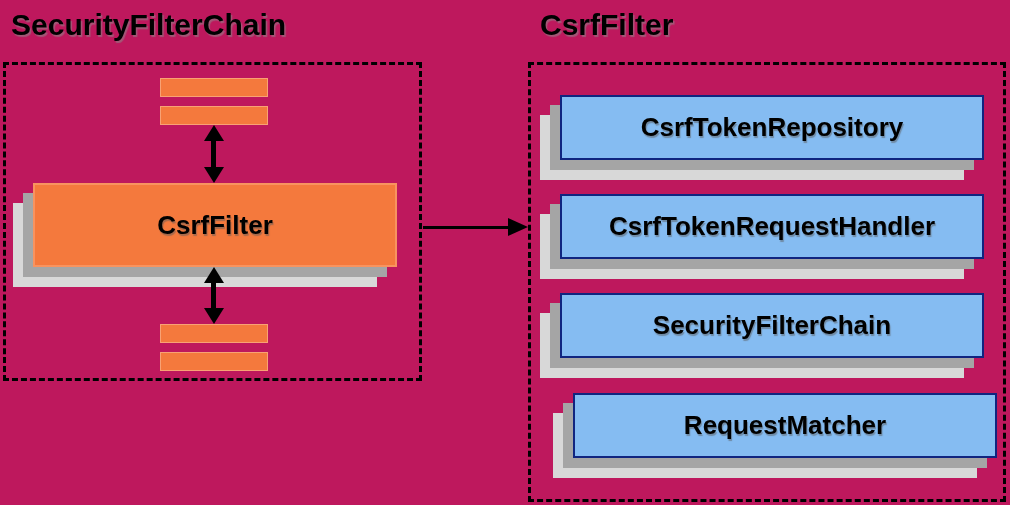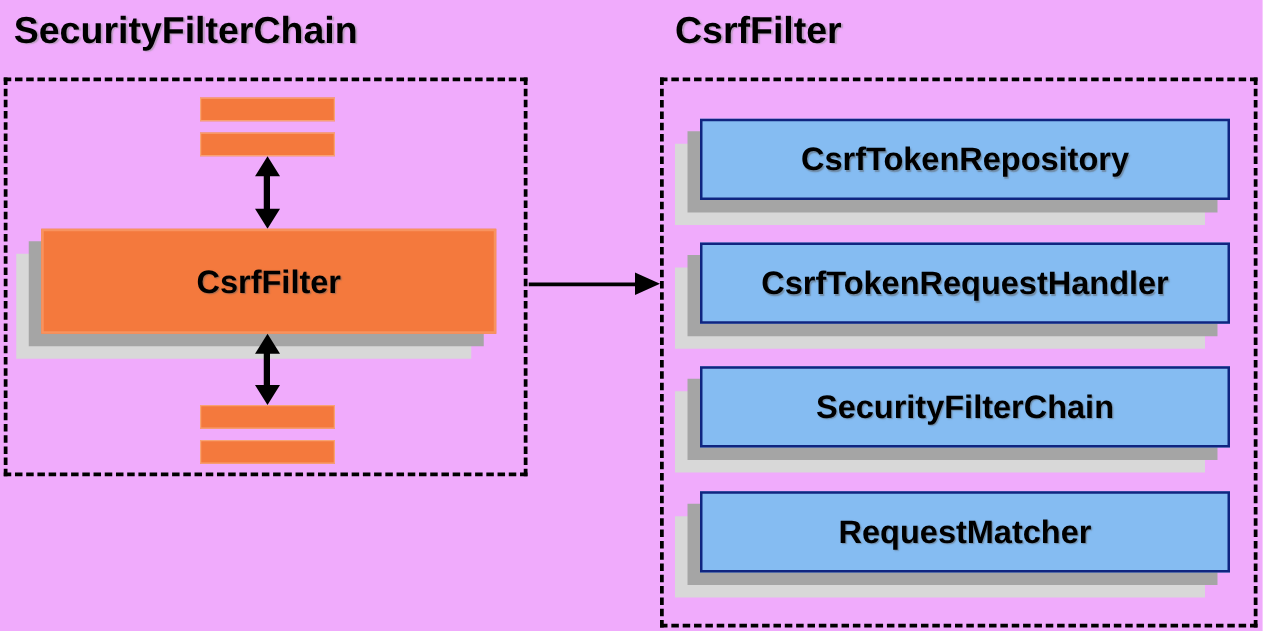--- a/index.html
+++ b/index.html
@@ -5,21 +5,21 @@
   * { margin: 0; padding: 0; box-sizing: border-box; }
   html, body { background: #ffffff; }
   body {
     width: 1010px; height: 505px;
     font-family: "Liberation Sans", sans-serif;
     overflow: hidden;
   }
   .canvas {
     position: relative;
     width: 1010px; height: 505px;
-    background: #f0abfc;
+    background: #be185d;
   }
   .title {
     position: absolute;
     font-weight: bold;
     font-size: 30px;
     color: #000;
     text-shadow: 1.5px 1.5px 1px rgba(140,140,140,0.55);
     white-space: nowrap;
   }
   .left-title  { left: 11px;  top: 8px; }
@@ -63,21 +63,21 @@
     position: absolute;
     left: 560px; width: 424px; height: 65px;
     background: #85BCF2;
     border: 2px solid #102580;
     box-shadow: -10px 10px 0 0 #A5A5A5, -20px 20px 0 0 #D8D8D8;
     display: flex; align-items: center; justify-content: center;
   }
   .blue-box.b1 { top: 95px; }
   .blue-box.b2 { top: 194px; align-items: center; }
   .blue-box.b3 { top: 293px; }
-  .blue-box.b4 { top: 393px; }
+  .blue-box.b4 { top: 393px; margin-left: 13px; }
 
   
   .varrow { position: absolute; left: 203px; width: 22px; }
   .varrow.a1 { top: 125px; height: 58px; }
   .varrow.a2 { top: 267px; height: 57px; }
   .varrow .shaft {
     position: absolute; left: 8px; top: 13px; bottom: 13px; width: 5px;
     background: #000;
   }
   .varrow .head-up {

